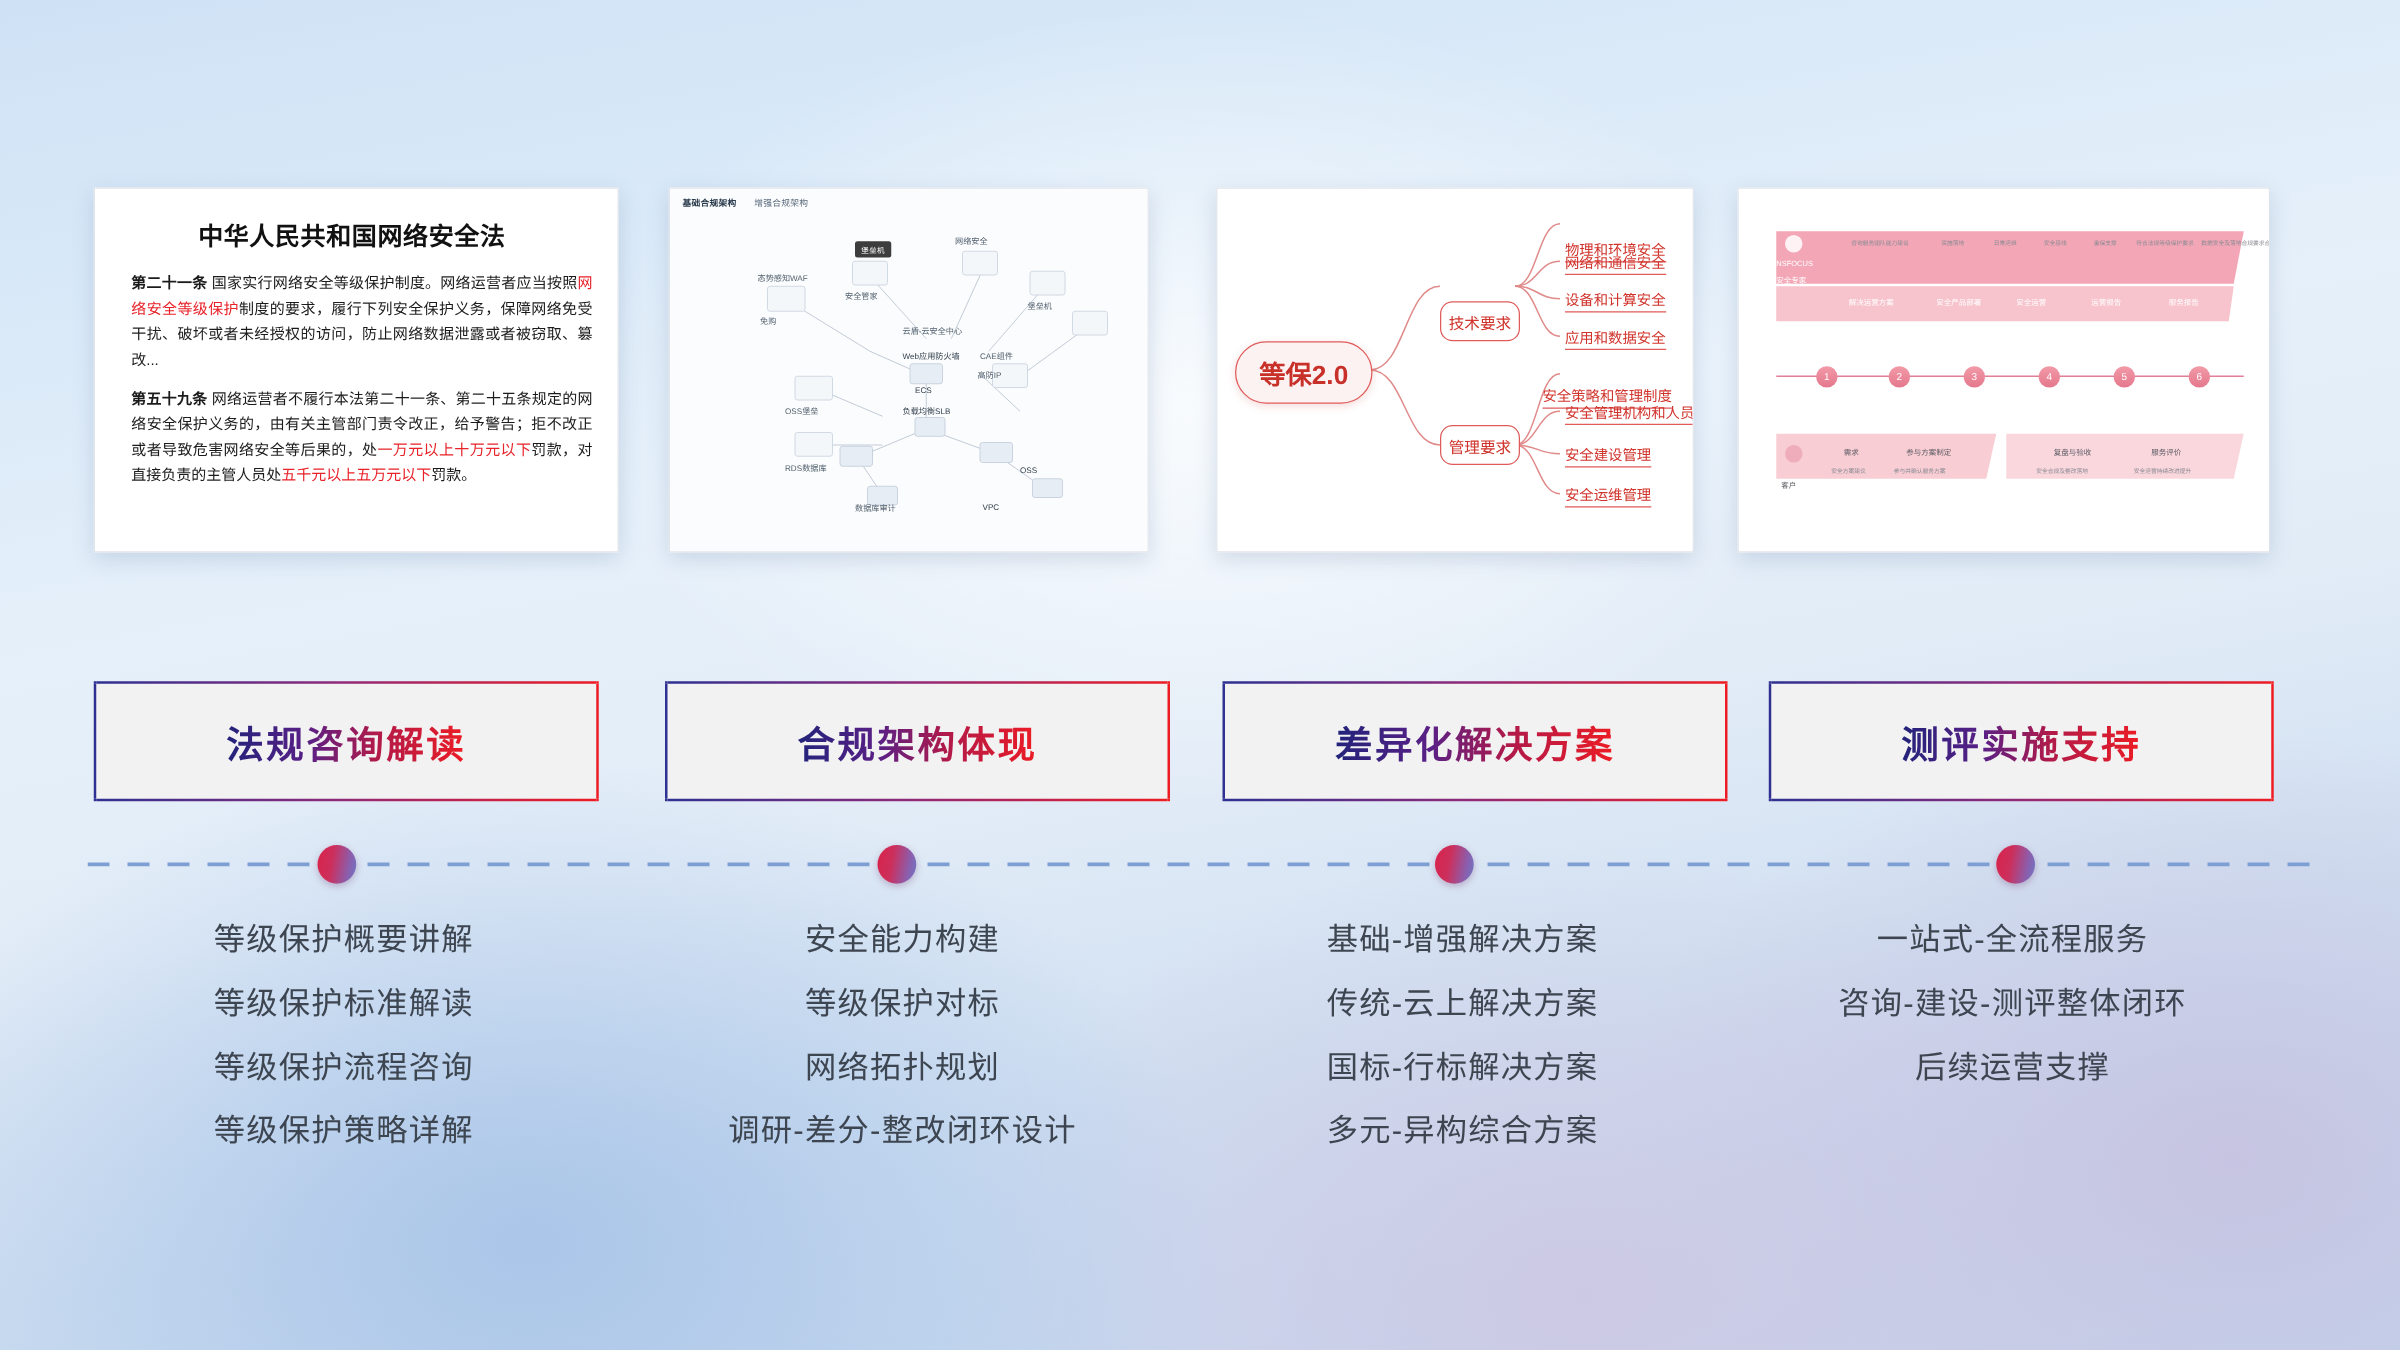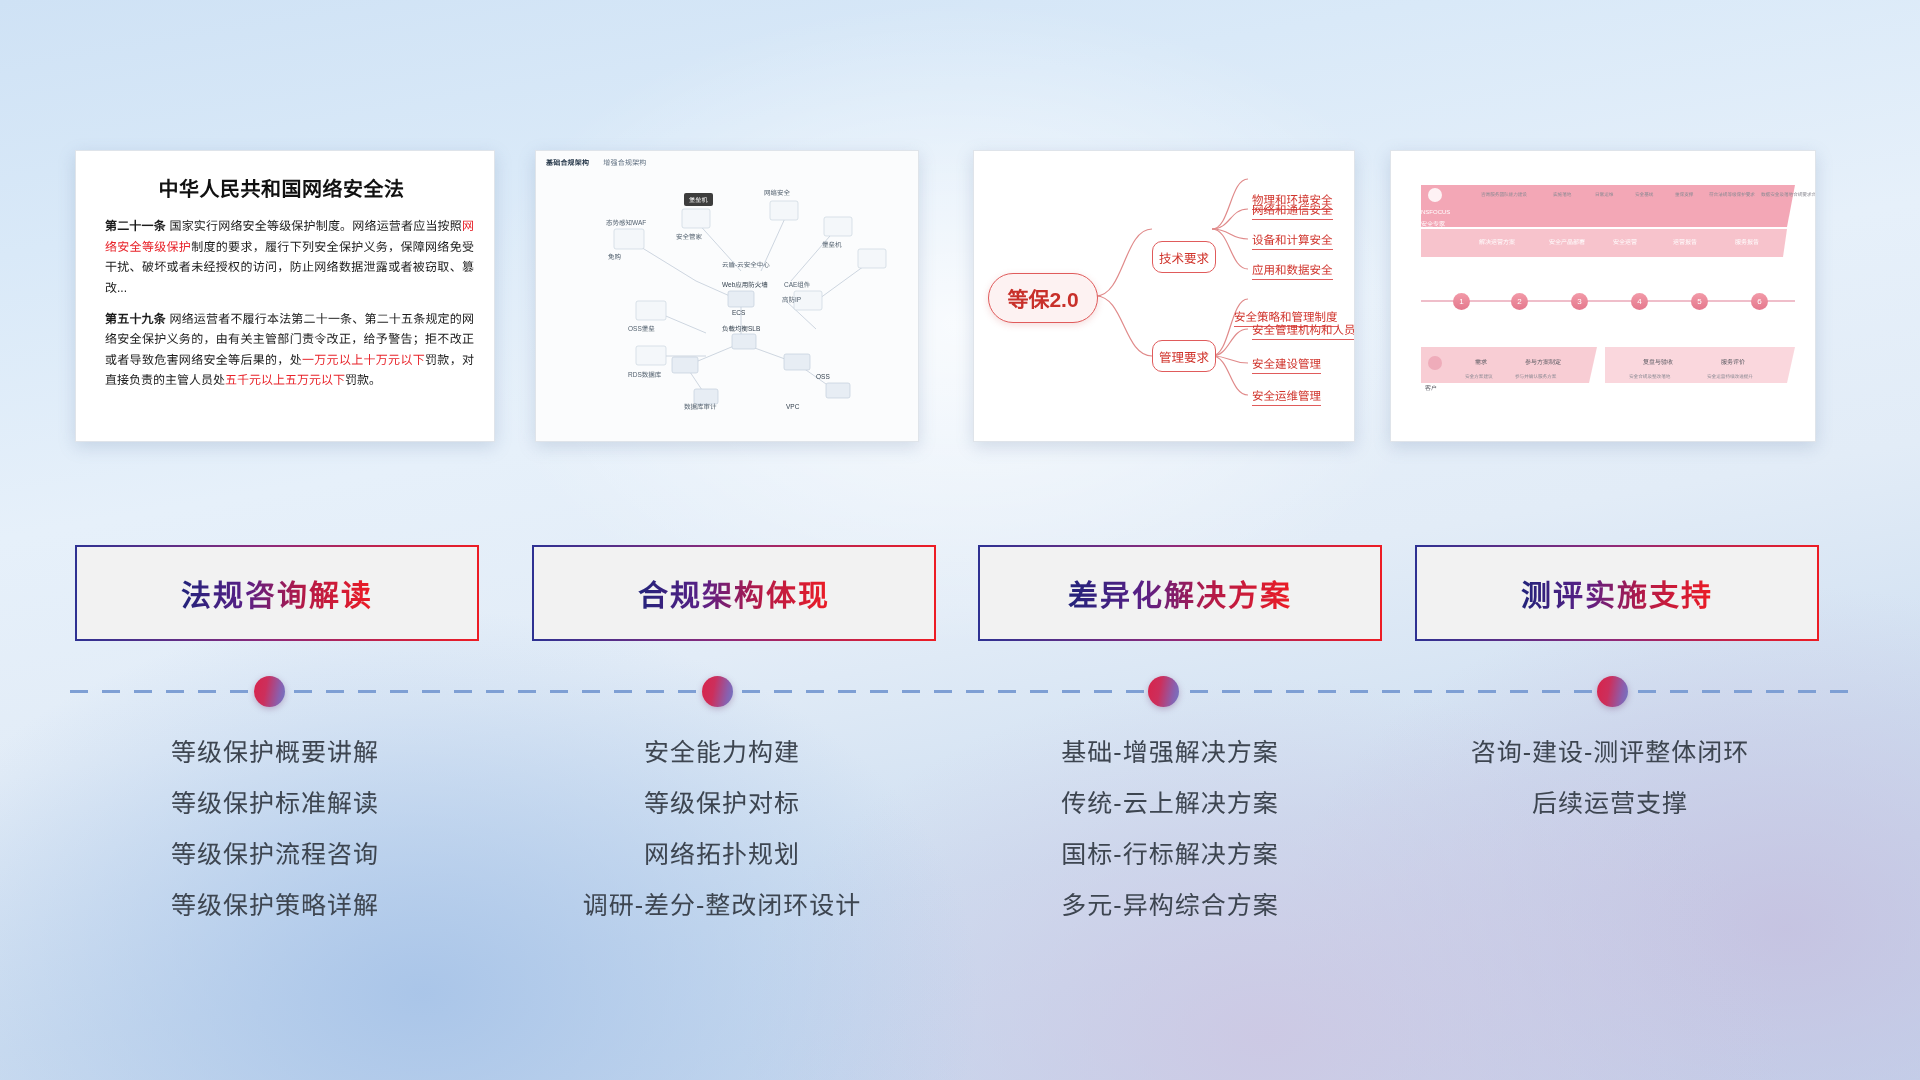--- a/index.html
+++ b/index.html
@@ -343,19 +343,20 @@
     </div>
 
     <div class="list list-3">
       <div class="item">基础-增强解决方案</div>
       <div class="item">传统-云上解决方案</div>
       <div class="item">国标-行标解决方案</div>
       <div class="item">多元-异构综合方案</div>
     </div>
 
     <div class="list list-4">
+      <div class="item">一站式-全流程服务</div>
       <div class="item">咨询-建设-测评整体闭环</div>
       <div class="item">后续运营支撑</div>
     </div>
 
   </div>
 
 </div>
 
 </body></html>

